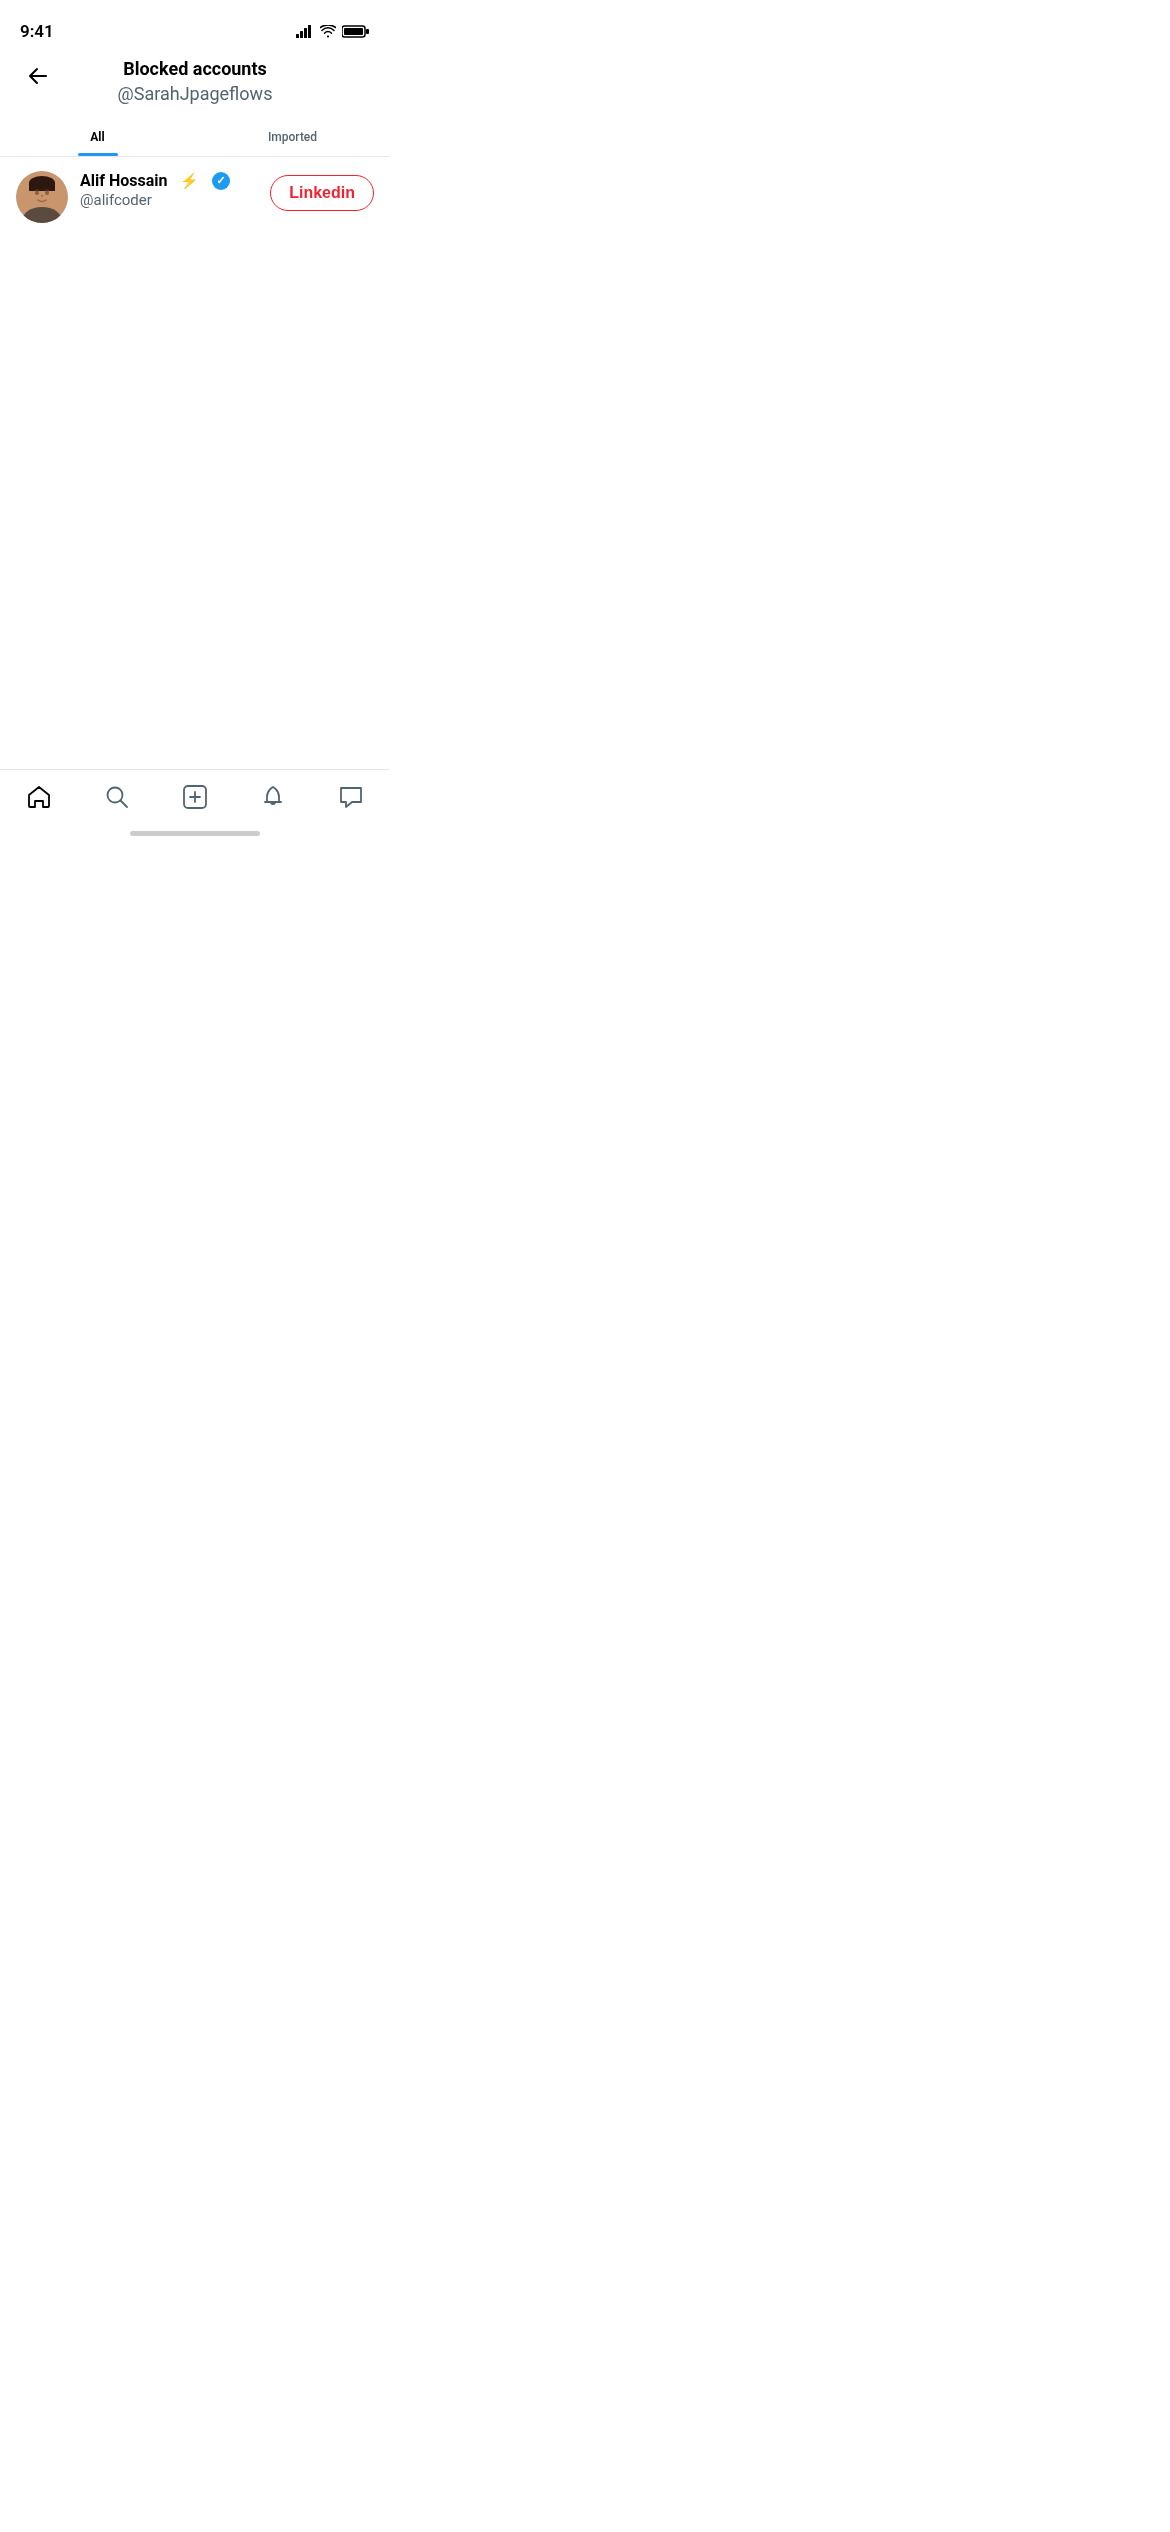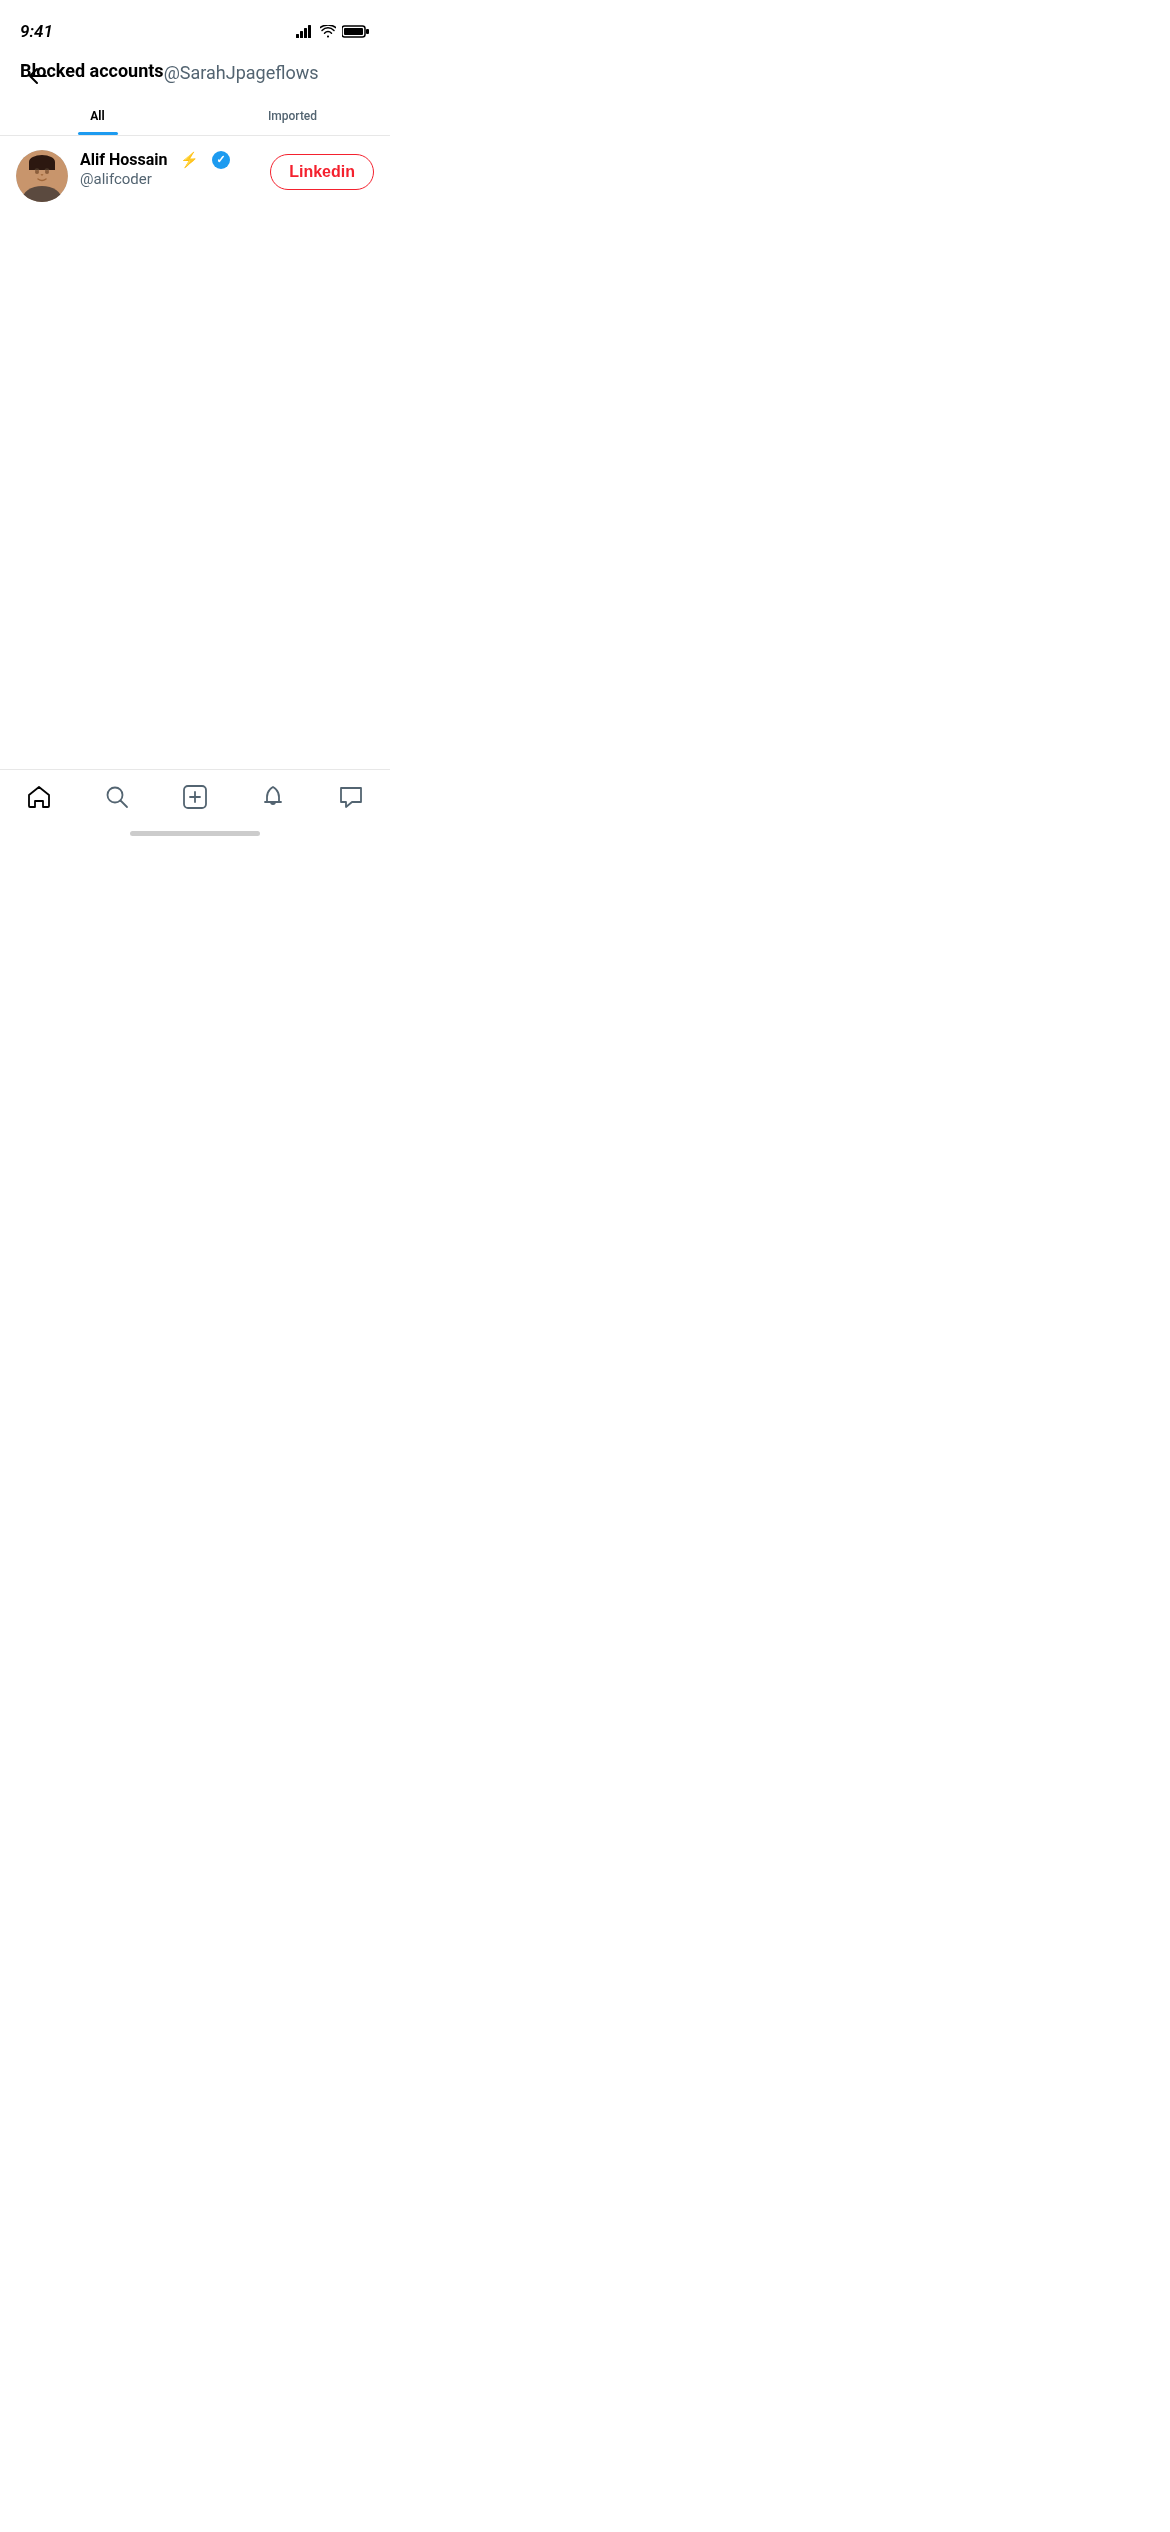--- a/index.html
+++ b/index.html
@@ -19,39 +19,38 @@
       position: relative;
     }
 
     
     .status-bar {
       display: flex;
       justify-content: space-between;
       align-items: center;
       padding: 14px 20px 0;
       height: 48px;
-      font-style: italic;
     }
 
     .status-time {
       font-size: 17px;
       font-weight: 600;
       color: #000;
     }
 
     .status-icons {
       display: flex;
       align-items: center;
       gap: 6px;
     }
 
     
     .header {
       display: flex;
-      flex-direction: row;
+      flex-direction: column;
       align-items: center;
       padding: 10px 20px 12px;
       position: relative;
     }
 
     .back-button {
       position: absolute;
       left: 20px;
       top: 10px;
       width: 36px;

